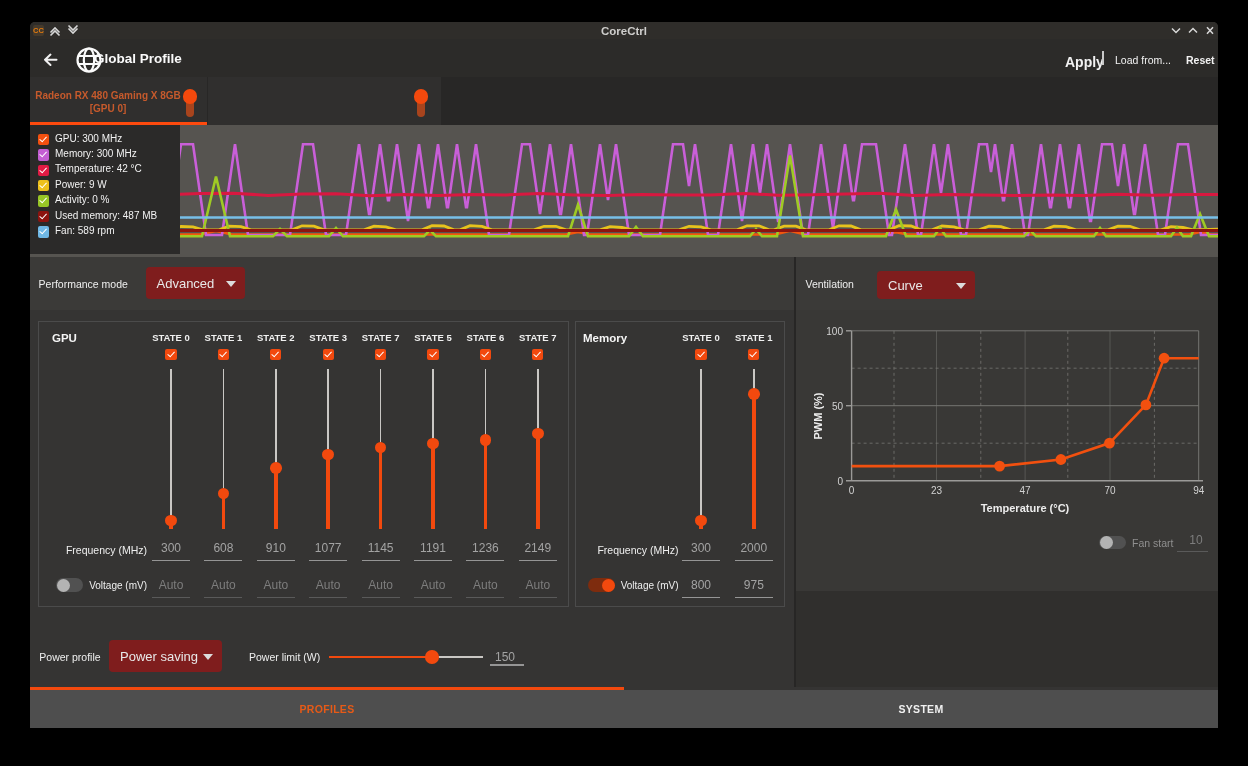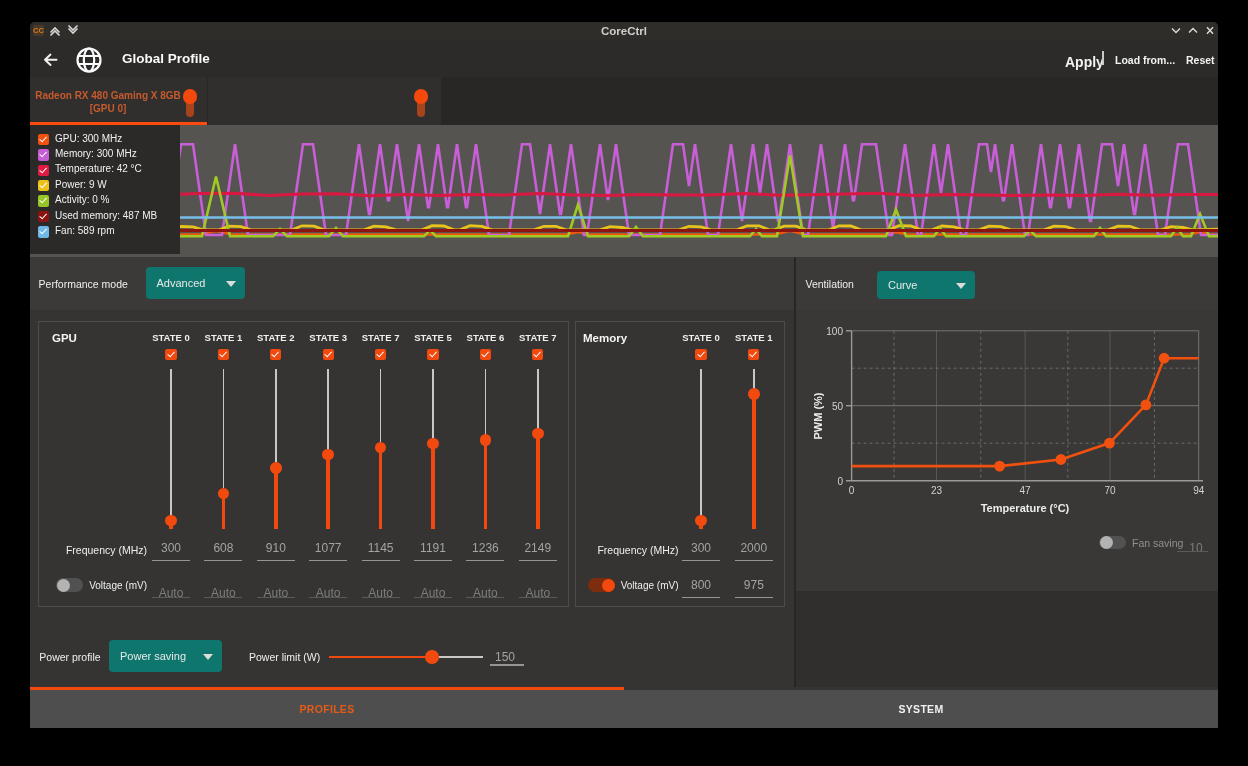--- a/index.html
+++ b/index.html
@@ -18,26 +18,26 @@
 #scrollR { position:absolute; left:766px; top:288px; width:422px; height:377px; background:#302f2d; }
 #vdiv { position:absolute; left:764px; top:235px; width:2px; height:430px; background:#272625; }
 .gbox { position:absolute; border:1px solid #4b4b4b; }
 .gtitle { position:absolute; color:#f5f5f5; font-size:11.5px; font-weight:700; }
 .sthead { position:absolute; text-align:center; color:#f0f0f0; font-size:9.5px; font-weight:700; }
 .cb.st { background:#f2490e; }
 .vtrack { position:absolute; width:1.6px; background:#c9c7c4; }
 .vfill { position:absolute; width:3.6px; background:#f2490e; }
 .knob { position:absolute; width:11.6px; height:11.6px; border-radius:50%; background:#f2490e; }
 .val { position:absolute; text-align:center; color:#a3a3a3; font-size:12px; }
-.val.dis { color:#7d7d7d;margin-top:8px; }
+.val.dis { color:#7d7d7d; }
 .uline { position:absolute; width:38px; height:1.2px; background:#959595; }
 .uline.dim { background:#5a5a5a; }
 .lbl { position:absolute; color:#efefef; font-size:10.5px; white-space:nowrap; }
 .lbl.sm { font-size:10px; }
-.dd { position:absolute; background:#0f766e; border-radius:4px; color:#e8e8e8; font-size:11px; }
+.dd { position:absolute; background:#7f1d1d; border-radius:4px; color:#e8e8e8; font-size:13px; }
 .dd .t { position:absolute; left:11px; top:50%; transform:translateY(-50%); }
 .dd .ar { position:absolute; right:9px; top:50%; margin-top:-2.5px; width:0; height:0; border-left:5.5px solid transparent; border-right:5.5px solid transparent; border-top:6px solid #dcdcdc; }
 .toggle { position:absolute; width:27px; height:13.4px; border-radius:7px; background:#515151; }
 .toggle .k { position:absolute; left:0.5px; top:0.2px; width:13px; height:13px; border-radius:50%; background:#b3b3b3; }
 .toggle.on { background:#7e2c0e; }
 .toggle.on .k { left:13.5px; background:#f2490e; }
 .tick { fill:#d2d2d2; font-size:10px; font-family:"Liberation Sans",sans-serif; }
 .atitle { fill:#ececec; font-size:11px; font-weight:700; font-family:"Liberation Sans",sans-serif; }
 #botline { position:absolute; left:0; top:665px; width:594px; height:3px; background:#f2490e; }
 #botbar { position:absolute; left:0; top:668px; width:1188px; height:38px; background:#4e4e4e; }
@@ -63,24 +63,24 @@
  <div id="toolbar">
   <svg width="40" height="24" style="position:absolute;left:12px;top:11px">
    <path d="M3 9.8 L14.5 9.8 M3 9.8 L8.5 4.6 M3 9.8 L8.5 15" fill="none" stroke="#f0f0f0" stroke-width="2" stroke-linecap="round"></path>
   </svg>
   <svg width="30" height="30" style="position:absolute;left:43.5px;top:5.5px" viewBox="0 0 30 30">
    <circle cx="15" cy="15" r="11.5" fill="none" stroke="#fbfbfb" stroke-width="2.2"></circle>
    <ellipse cx="15" cy="15" rx="5.2" ry="11.5" fill="none" stroke="#fbfbfb" stroke-width="2.2"></ellipse>
    <line x1="4.5" y1="11" x2="25.5" y2="11" stroke="#fbfbfb" stroke-width="2.2"></line>
    <line x1="4.5" y1="19" x2="25.5" y2="19" stroke="#fbfbfb" stroke-width="2.2"></line>
   </svg>
-  <div style="position:absolute;left:92px;top:11.5px;color:#fafafa;font-size:13.5px;font-weight:700">Global Profile</div>
+  <div style="position:absolute;left:64px;top:11.5px;color:#fafafa;font-size:13.5px;font-weight:700">Global Profile</div>
   <div style="position:absolute;left:1035px;top:15px;color:#f2f2f2;font-size:14px;font-weight:700">Apply</div>
   <div style="position:absolute;left:1072px;top:12px;width:1.5px;height:14px;background:#c9c9c9"></div>
-  <div style="position:absolute;left:1085px;top:15px;color:#f2f2f2;font-size:10.5px;font-weight:700">Load from...</div>
+  <div style="position:absolute;left:1085px;top:15px;color:#f2f2f2;font-size:10.5px;font-weight:400">Load from...</div>
   <div style="position:absolute;left:1156px;top:15px;color:#f2f2f2;font-size:10.5px;font-weight:700">Reset</div>
  </div>
  <div id="tabbar">
   <div class="tab" style="left:0;width:177px">
    <div class="tabtxt" style="left:0;width:156px;color:#c65a2c">Radeon RX 480 Gaming X 8GB<br>[GPU 0]</div>
    <div style="position:absolute;left:155.8px;top:20px;width:8.4px;height:20px;border-radius:4.2px;background:#a8441d"></div>
    <div style="position:absolute;left:152.8px;top:12.4px;width:14.4px;height:14.4px;border-radius:50%;background:#f3490d"></div>
    <div style="position:absolute;left:0;bottom:0;width:177px;height:3.5px;background:#fd4a0e"></div>
   </div>
   <div class="tab" style="left:178px;width:233px">
@@ -275,20 +275,20 @@
     </div>
  <div class="lbl" style="left:219px;top:629px">Power limit (W)</div>
  <div style="position:absolute;left:299px;top:633.6px;width:103px;height:2.8px;background:#f2490e"></div>
  <div style="position:absolute;left:402px;top:634.2px;width:51.3px;height:1.6px;background:#c9c7c4"></div>
  <div class="knob" style="left:395.2px;top:628.2px;width:13.6px;height:13.6px"></div>
  <div class="val" style="left:445px;top:628px;width:60px">150</div>
  <div class="uline" style="left:459.6px;top:642.4px;width:34px"></div>
  <div style="position:absolute;left:1069px;top:514px;width:27px;height:13.4px;border-radius:7px;background:#515151">
       <span style="position:absolute;left:0.5px;top:0.2px;width:13px;height:13px;border-radius:50%;background:#b3b3b3"></span>
     </div>
- <div style="position:absolute;left:1102px;top:515px;color:#8f8f8f;font-size:10.5px">Fan saving</div>
+ <div style="position:absolute;left:1102px;top:515px;color:#8f8f8f;font-size:10.5px">Fan start</div>
  <div class="val dis" style="left:1146px;top:510.5px;width:40px">10</div>
  <div class="uline dim" style="left:1147.4px;top:528.5px;width:30.3px"></div>
  <div id="botline"></div>
  <div id="botbar">
   <div style="left:147px;color:#e65a17">PROFILES</div>
   <div style="left:741px;color:#f0f0f0">SYSTEM</div>
  </div>
 </div>
 </body></html>

